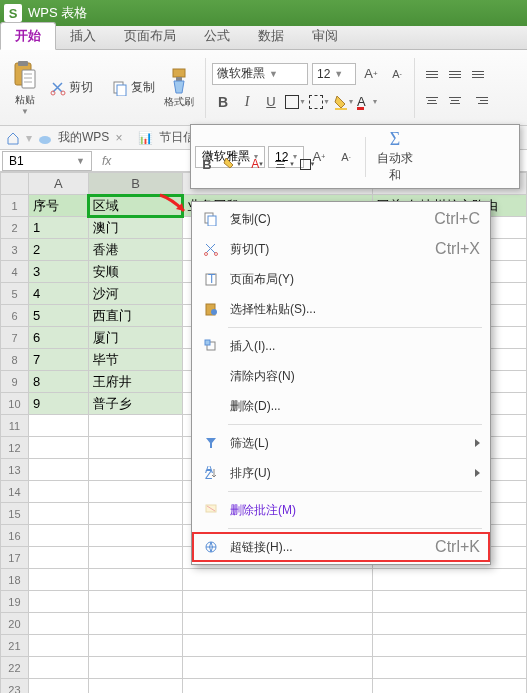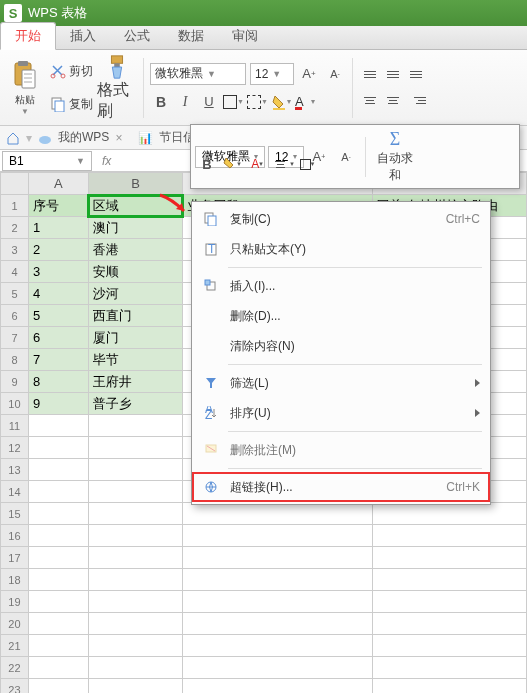--- a/index.html
+++ b/index.html
@@ -2,21 +2,21 @@
 <html><head>
 <meta charset="utf-8">
 <style>
 *{margin:0;padding:0;box-sizing:border-box;font-family:"Microsoft YaHei",Arial,sans-serif;font-size:12px;-webkit-font-smoothing:antialiased}
 body{width:527px;height:693px;background:#fff;overflow:hidden;position:relative}
 .titlebar{height:26px;background:linear-gradient(#5aa146,#4a9038);display:flex;align-items:center;padding:0 4px;color:#fff}
 .app-logo{width:18px;height:18px;background:#fff;border-radius:2px;margin-right:6px;display:flex;align-items:center;justify-content:center;color:#4a9038;font-weight:bold;font-size:13px}
 .app-title{font-size:13px}
 .tabs{height:24px;background:linear-gradient(#f0f0f0,#e0e0e0);display:flex;align-items:flex-end;border-bottom:1px solid #bbb}
 .tab{padding:4px 14px;color:#555;cursor:pointer;font-size:13px}
-.tab.active{background:#fff;border:1px solid #bbb;border-bottom:1px solid #fff;border-radius:3px 3px 0 0;color:#ef4444;font-weight:normal;margin-bottom:-1px}
+.tab.active{background:#fff;border:1px solid #bbb;border-bottom:1px solid #fff;border-radius:3px 3px 0 0;color:#a21caf;font-weight:bold;margin-bottom:-1px}
 .ribbon{height:76px;background:linear-gradient(#fcfcfc,#f2f2f2);border-bottom:1px solid #ccc;display:flex;align-items:center;padding:2px 4px;position:relative}
 .paste-btn{width:42px;height:68px;display:flex;flex-direction:column;align-items:center;justify-content:center;border:1px solid transparent;border-radius:3px}
 .clipboard-icon svg{width:26px;height:30px}
 .small-btn{display:flex;align-items:center;height:22px;padding:0 4px;font-size:12px;color:#444}
 .small-btn svg,.small-btn .ico{width:16px;height:16px;margin-right:3px}
 .fmt-brush{width:40px;height:68px;display:flex;flex-direction:column;align-items:center;justify-content:center;color:#444}
 .divider{width:1px;height:60px;background:#ddd;margin:0 6px}
 .font-row{display:flex;align-items:center;gap:4px;margin-bottom:6px}
 .combo{height:22px;border:1px solid #bbb;background:#fff;display:flex;align-items:center;padding:0 4px;font-size:12px;color:#333}
 .combo .arrow{margin-left:4px;color:#888;font-size:9px}
@@ -50,57 +50,58 @@
 .floating-toolbar{position:absolute;top:124px;left:190px;width:330px;background:#fcfcfc;border:1px solid #999;box-shadow:2px 2px 6px rgba(0,0,0,.25);padding:4px;display:flex;align-items:center;gap:3px;z-index:5}
 .ft-combo{height:22px;border:1px solid #bbb;background:#fff;display:flex;align-items:center;padding:0 6px;font-size:12px}
 .ft-btn{width:24px;height:22px;display:flex;align-items:center;justify-content:center;color:#555;font-size:13px}
 .ft-divider{width:1px;height:40px;background:#ddd;margin:0 4px}
 .ft-biglabel{font-size:12px;color:#444;text-align:center}
 .ft-bigbtn{display:flex;flex-direction:column;align-items:center;width:44px}
 .ft-bigbtn svg{width:20px;height:20px}
 .ctx-menu{position:absolute;top:201px;left:191px;width:300px;background:#fcfcfc;border:1px solid #999;box-shadow:3px 3px 8px rgba(0,0,0,.3);z-index:6;padding:2px 0}
 .ctx-item{height:30px;display:flex;align-items:center;padding:0 10px 0 8px;color:#333;font-size:13px}
 .ctx-item .mico{width:22px;display:flex;justify-content:center;margin-right:8px;color:#5a8fd6}
-.ctx-item .shortcut{margin-left:auto;color:#888;font-size:12px}
+.ctx-item .shortcut{margin-left:auto;color:#888;font-size:16px}
 .ctx-sep{height:1px;background:#ddd;margin:3px 8px 3px 36px}
 .ctx-item.hl{outline:2px solid #e33;outline-offset:-2px}
 .triangle-right{display:inline-block;width:0;height:0;border-top:4px solid transparent;border-bottom:4px solid transparent;border-left:5px solid #666;margin-left:auto}
 </style>
 </head>
 <body>
 
 <div class="titlebar">
   <div class="app-logo">S</div>
   <div class="app-title">WPS 表格</div>
 </div>
 
 <div class="tabs">
   <div class="tab active">开始</div>
   <div class="tab">插入</div>
+  <div class="tab">页面布局</div>
   <div class="tab">公式</div>
   <div class="tab">数据</div>
   <div class="tab">审阅</div>
 </div>
 
 <div class="ribbon">
   <div class="paste-btn">
     <div class="clipboard-icon">
       <svg viewBox="0 0 26 30">
           <rect x="3" y="3" width="16" height="22" rx="2" fill="#d9a94a" stroke="#aa7f2f"></rect>
           <rect x="6" y="1" width="10" height="5" rx="1" fill="#888"></rect>
           <rect x="10" y="10" width="13" height="18" rx="1" fill="#fff" stroke="#888"></rect>
           <line x1="12" y1="14" x2="20" y2="14" stroke="#aaa"></line>
           <line x1="12" y1="18" x2="20" y2="18" stroke="#aaa"></line>
           <line x1="12" y1="22" x2="20" y2="22" stroke="#aaa"></line>
         </svg>
     </div>
     <span style="font-size:10px;color:#444">粘贴</span>
     <span style="font-size:8px;color:#888">▼</span>
   </div>
-  <div style="display:flex;flex-direction:column;gap:11px">
+  <div style="display:flex;flex-direction:row;gap:11px">
     <div class="small-btn">
       <svg viewBox="0 0 16 16">
           <path d="M3 3 L12 12 M12 3 L3 12" stroke="#5a8fd6" stroke-width="1.5" fill="none"></path>
           <circle cx="3" cy="13" r="2" fill="none" stroke="#d66"></circle>
           <circle cx="13" cy="13" r="2" fill="none" stroke="#d66"></circle>
         </svg>
       <span>剪切</span>
     </div>
     <div class="small-btn">
       <svg viewBox="0 0 16 16">
@@ -109,21 +110,21 @@
         </svg>
       <span>复制</span>
     </div>
   </div>
   <div class="fmt-brush">
     <svg width="24" height="28" viewBox="0 0 24 28">
         <rect x="6" y="2" width="12" height="8" fill="#d9a94a" stroke="#aa7f2f"></rect>
         <rect x="9" y="10" width="6" height="4" fill="#888"></rect>
         <path d="M7 14 L17 14 L15 26 L9 26 Z" fill="#9fc8ef" stroke="#5a8fd6"></path>
       </svg>
-    <span style="font-size:16px">格式刷</span>
+    <span style="font-size:10px">格式刷</span>
   </div>
   <div class="divider"></div>
   <div>
     <div class="font-row">
       <div class="combo" style="width:96px">
         <span>微软雅黑</span>
           <span class="arrow">▼</span>
       </div>
       <div class="combo" style="width:44px">
         <span>12</span>
@@ -470,43 +471,63 @@
           <rect x="1" y="1" width="8" height="10" fill="#fff" stroke="#888"></rect>
           <rect x="4" y="4" width="8" height="10" fill="#fff" stroke="#5a8fd6"></rect>
         </svg>
       </span>
       <span>复制(C)</span>
       <span class="shortcut">Ctrl+C</span>
     </div>
   <div class="ctx-item">
       <span class="mico">
         <svg width="14" height="14">
+          <path d="M2 2 L11 11 M11 2 L2 11" stroke="#5a8fd6" fill="none"></path>
+          <circle cx="2" cy="12" r="1.5" fill="none" stroke="#d66"></circle>
+          <circle cx="12" cy="12" r="1.5" fill="none" stroke="#d66"></circle>
+        </svg>
+      </span>
+      <span>剪切(T)</span>
+      <span class="shortcut">Ctrl+X</span>
+    </div>
+  <div class="ctx-item">
+      <span class="mico">
+        <svg width="14" height="14">
           <rect x="2" y="2" width="10" height="11" fill="#fff" stroke="#888"></rect>
           <text x="4" y="11" font-size="9" fill="#5a8fd6">T</text>
         </svg>
       </span>
-      <span>只粘贴文本(Y)</span>
+      <span>页面布局(Y)</span>
+    </div>
+  <div class="ctx-item">
+      <span class="mico">
+        <svg width="14" height="14">
+          <rect x="2" y="2" width="9" height="11" fill="#d9a94a" stroke="#aa7f2f"></rect>
+          <circle cx="10" cy="10" r="3" fill="#5a8fd6"></circle>
+        </svg>
+      </span>
+      <span>选择性粘贴(S)...</span>
     </div>
   <div class="ctx-sep"></div>
   <div class="ctx-item">
       <span class="mico">
         <svg width="14" height="14">
           <rect x="3" y="3" width="8" height="8" fill="none" stroke="#888"></rect>
           <rect x="1" y="1" width="5" height="5" fill="#9fc8ef" stroke="#5a8fd6"></rect>
         </svg>
       </span>
       <span>插入(I)...</span>
     </div>
   <div class="ctx-item">
       <span class="mico"></span>
+      <span>清除内容(N)</span>
+    </div>
+  <div class="ctx-item">
+      <span class="mico"></span>
       <span>删除(D)...</span>
-    </div>
-  <div class="ctx-item">
-      <span class="mico"></span>
-      <span>清除内容(N)</span>
     </div>
   <div class="ctx-sep"></div>
   <div class="ctx-item">
       <span class="mico">
         <svg width="14" height="14">
           <path d="M2 2 L12 2 L8 7 L8 12 L6 12 L6 7 Z" fill="#5a8fd6"></path>
         </svg>
       </span>
       <span>筛选(L)</span>
       <span class="triangle-right"></span>
@@ -516,21 +537,21 @@
         <svg width="14" height="14">
           <text x="1" y="7" font-size="7" fill="#5a8fd6">A</text>
           <text x="1" y="13" font-size="7" fill="#5a8fd6">Z</text>
           <path d="M10 3 L10 11 M8 9 L10 11 L12 9" stroke="#888" fill="none"></path>
         </svg>
       </span>
       <span>排序(U)</span>
       <span class="triangle-right"></span>
     </div>
   <div class="ctx-sep"></div>
-  <div class="ctx-item" style="color:#737373">
+  <div class="ctx-item" style="color:#6d28d9">
       <span class="mico" style="opacity:.4">
         <svg width="14" height="14">
           <rect x="2" y="2" width="10" height="7" fill="#ffe89c" stroke="#cfa93f"></rect>
           <line x1="3" y1="3" x2="11" y2="8" stroke="#d33"></line>
         </svg>
       </span>
       <span>删除批注(M)</span>
     </div>
   <div class="ctx-sep"></div>
   <div class="ctx-item hl">

